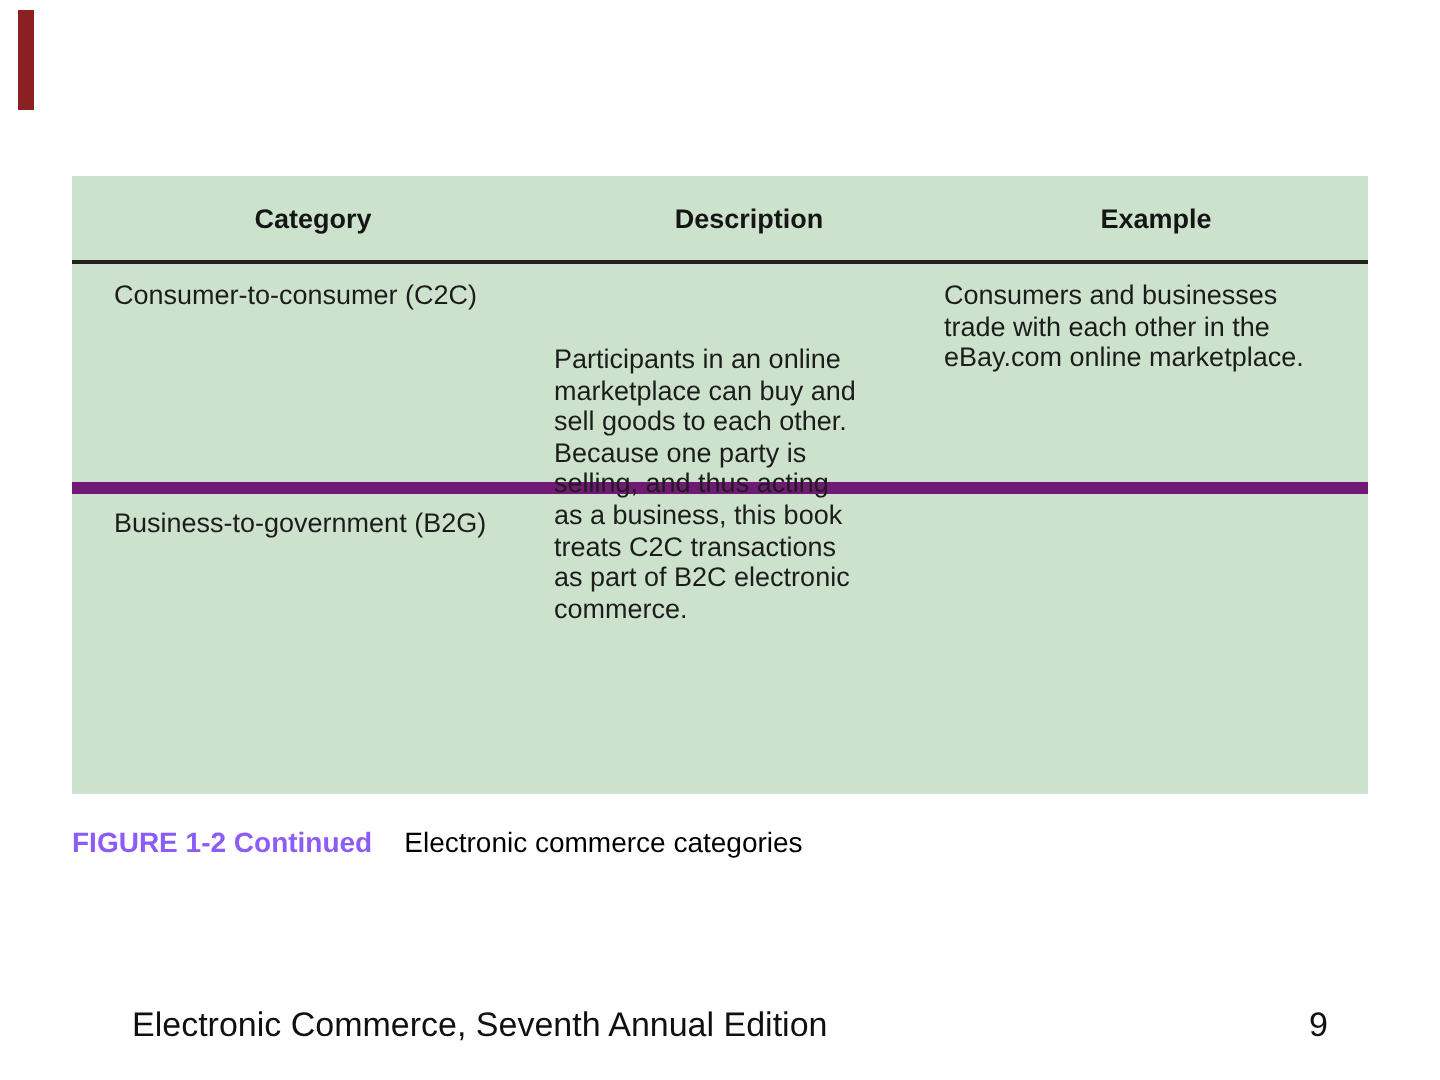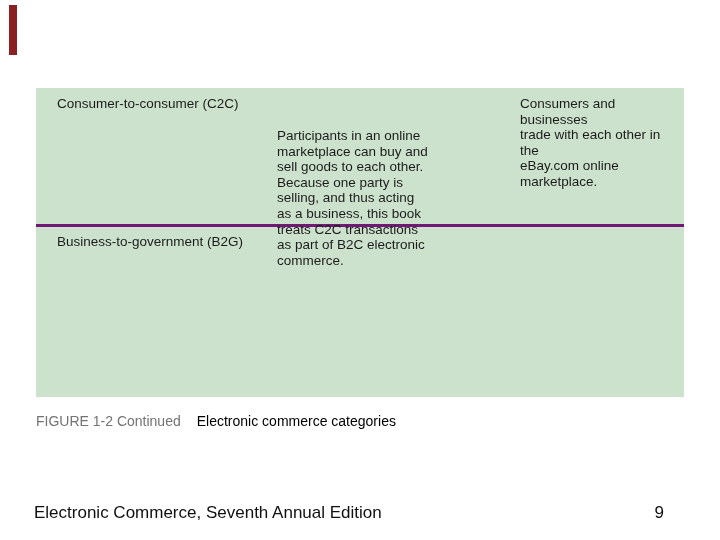--- a/index.html
+++ b/index.html
@@ -41,67 +41,72 @@
     font-weight: bold;
     font-size: 13.5px;
     color: #151515;
   }
   .trow .cell {
     font-size: 13.5px;
     line-height: 15.6px;
     white-space: pre-line;
   }
   .trow.row-1 {
-    height: 139px;
+    height: 115px;
     padding-top: 8px;
-    border-bottom: 3px solid #701a75;
+    border-bottom: 6px solid #701a75;
   }
   .trow.row-2 {
     padding-top: 7px;
   }
   .cell.col-category { padding-left: 21px; }
   .cell.col-description { padding-right: 18px; margin-top: 32px; }
-  .cell.col-example { padding-right: 10px; margin-left: 48px; }
+  .cell.col-example { padding-right: 10px; }
 
   
   .figure-caption {
     position: absolute;
     left: 36px; top: 413px;
     font-size: 14px;
     white-space: nowrap;
   }
   .figure-label {
-    font-weight: normal;
-    color: #737373;
+    font-weight: bold;
+    color: #8b5cf6;
   }
   .figure-title {
     color: #000000;
     margin-left: 16px;
   }
 
   
   .footer-title {
     position: absolute;
-    left: 34px; top: 503px;
+    left: 66px; top: 503px;
     font-size: 17px;
     color: #101010;
   }
   .footer-page {
     position: absolute;
     right: 56px; top: 503px;
     font-size: 17px;
     color: #101010;
   }
 </style>
 </head>
 <body>
 
 <div class="accent-bar"></div>
 
 <div class="figure-table">
+  <div class="t-grid thead">
+    <div class="th">Category</div>
+    <div class="th">Description</div>
+    <div class="th">Example</div>
+  </div>
 
   <div class="t-grid trow row-1">
     <div class="cell col-category">Consumer-to-consumer (C2C)</div>
     <div class="cell col-description">Participants in an online
 marketplace can buy and
 sell goods to each other.
 Because one party is
 selling, and thus acting
 as a business, this book
 treats C2C transactions

